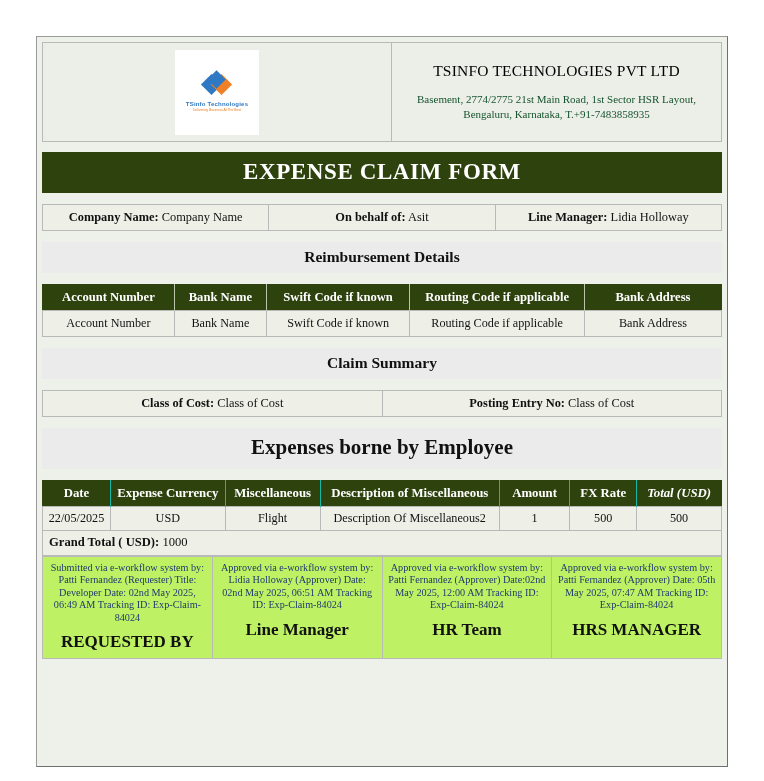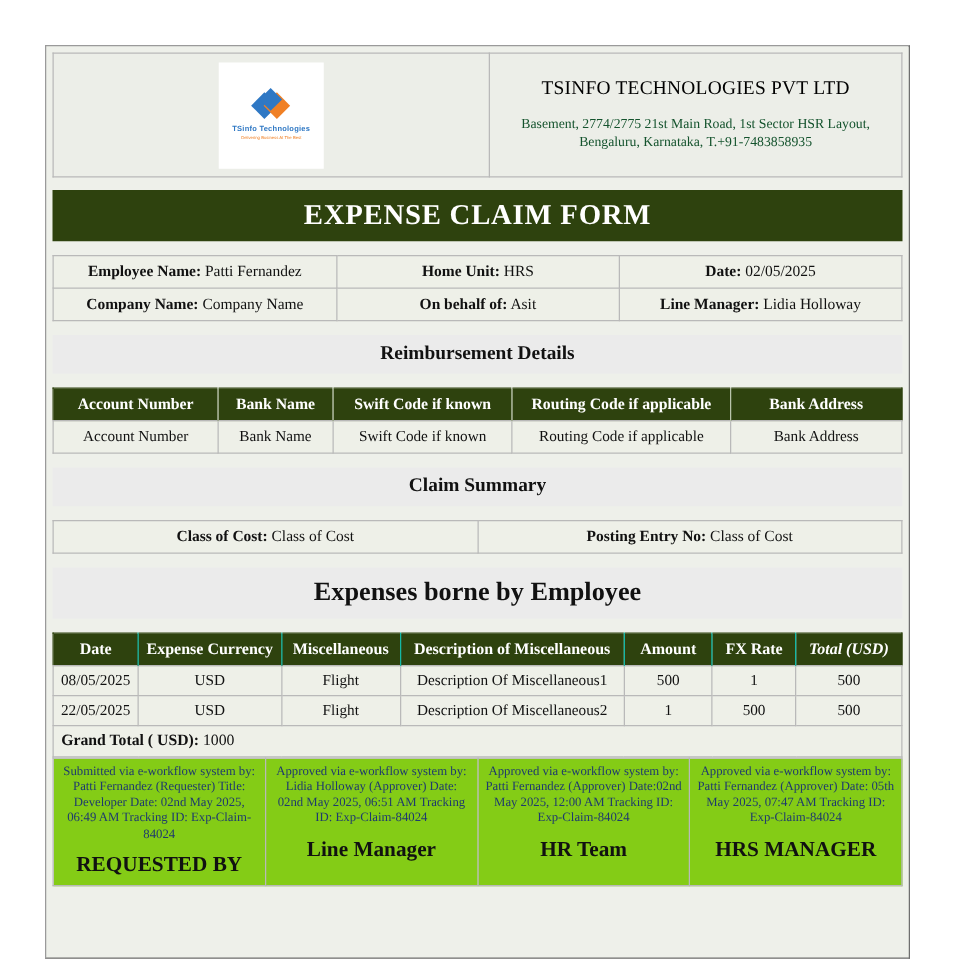--- a/index.html
+++ b/index.html
@@ -172,21 +172,21 @@
   }
   .exp td.grand {
     text-align: left;
     padding: 4px 6px 5px 6px;
     font-size: 12.6px;
   }
 
   .sign { border: 1px solid #b9b9b9; border-top: none; }
   .sign td {
     border: 1px solid #b9b9b9;
-    background: #84cc16;
+    background: #bef264;
     vertical-align: top;
     padding: 5px 5px 6px 5px;
     text-align: center;
   }
   .sign .note {
     font-size: 10.2px;
     color: #1f3a6e;
     line-height: 1.22;
   }
   .sign .role {
@@ -222,34 +222,20 @@
       </td>
     </tr>
   </tbody>
     </table>
 
   <div class="title-band">EXPENSE CLAIM FORM</div>
 
 
   <table class="blk info">
     <tbody>
-        <tr>
-      <td style="width:33.4%">
-        <b>Employee Name:</b>
-        <span>Patti Fernandez</span>
-      </td>
-      <td style="width:33.3%">
-        <b>Home Unit:</b>
-        <span>HRS</span>
-      </td>
-      <td style="width:33.3%">
-        <b>Date:</b>
-        <span>02/05/2025</span>
-      </td>
-    </tr>
     <tr>
       <td>
         <b>Company Name:</b>
         <span>Company Name</span>
       </td>
       <td>
         <b>On behalf of:</b>
         <span>Asit</span>
       </td>
       <td>
@@ -304,29 +290,20 @@
   <table class="blk exp">
     <tbody>
         <tr>
       <th style="width:9.8%">Date</th>
       <th style="width:17.0%">Expense Currency</th>
       <th style="width:14.0%">Miscellaneous</th>
       <th style="width:27.0%">Description of Miscellaneous</th>
       <th style="width:10.2%">Amount</th>
       <th style="width:9.6%">FX Rate</th>
       <th style="width:12.4%">Total (USD)</th>
-    </tr>
-    <tr>
-      <td>08/05/2025</td>
-      <td>USD</td>
-      <td>Flight</td>
-      <td>Description Of Miscellaneous1</td>
-      <td>500</td>
-      <td>1</td>
-      <td>500</td>
     </tr>
     <tr>
       <td>22/05/2025</td>
       <td>USD</td>
       <td>Flight</td>
       <td>Description Of Miscellaneous2</td>
       <td>1</td>
       <td>500</td>
       <td>500</td>
     </tr>

